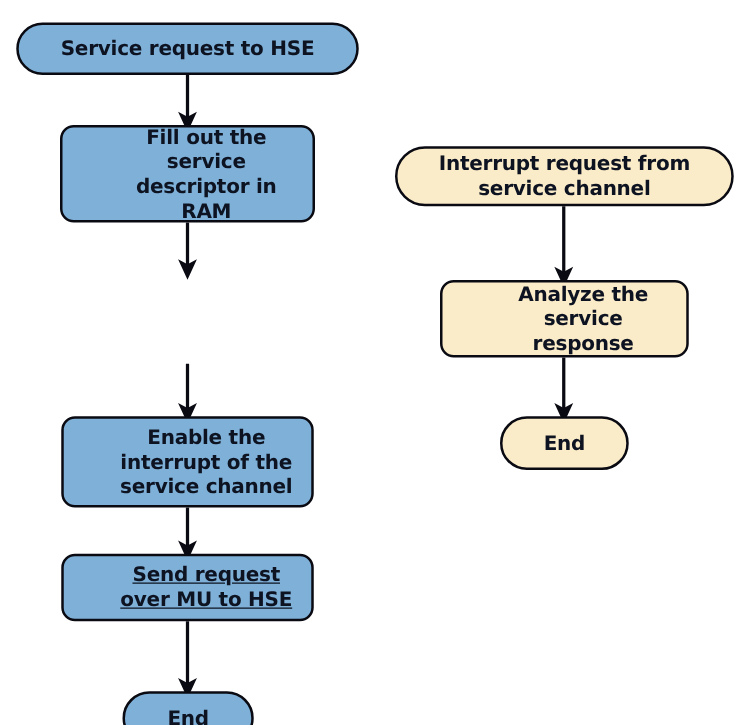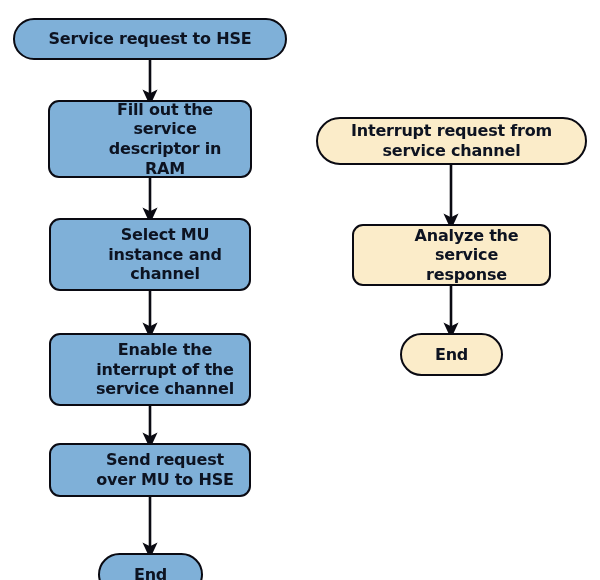--- a/index.html
+++ b/index.html
@@ -84,33 +84,28 @@
   <div class="node shape-terminator fill-blue" style="left: 13px; top: 18px; width: 274px; height: 42px; background: rgb(127, 176, 216);">
     <span class="label">Service request to HSE</span>
   </div>
 
   <div class="node shape-process fill-blue" style="left: 48px; top: 100px; width: 204px; height: 78px; background: rgb(127, 176, 216);">
     <span class="label">Fill out the
 service
 descriptor in RAM</span>
   </div>
 
-  <div class="node shape-process fill-blue" style="left: 49px; top: 218px; width: 202px; height: 73px; background: rgb(127, 176, 216);">
-    <span class="label">Select MU
-instance and
-channel</span>
-  </div>
 
   <div class="node shape-process fill-blue" style="left: 49px; top: 333px; width: 202px; height: 73px; background: rgb(127, 176, 216);">
     <span class="label">Enable the
 interrupt of the
 service channel</span>
   </div>
 
-  <div class="node shape-process fill-blue" style="left: 49px; top: 443px; width: 202px; height: 54px; background: rgb(127, 176, 216);">
+  <div class="node shape-process fill-blue" style="left: 49px; top: 443px; width: 202px; height: 54px; background: rgb(127, 176, 216); text-decoration: underline;">
     <span class="label">Send request
 over MU to HSE</span>
   </div>
 
   <div class="node shape-terminator fill-blue" style="left: 98px; top: 553px; width: 105px; height: 43px; background: rgb(127, 176, 216);">
     <span class="label">End</span>
   </div>
 
   <div class="node shape-terminator fill-yellow" style="left: 316px; top: 117px; width: 271px; height: 48px; background: rgb(251, 236, 201);">
     <span class="label">Interrupt request from

